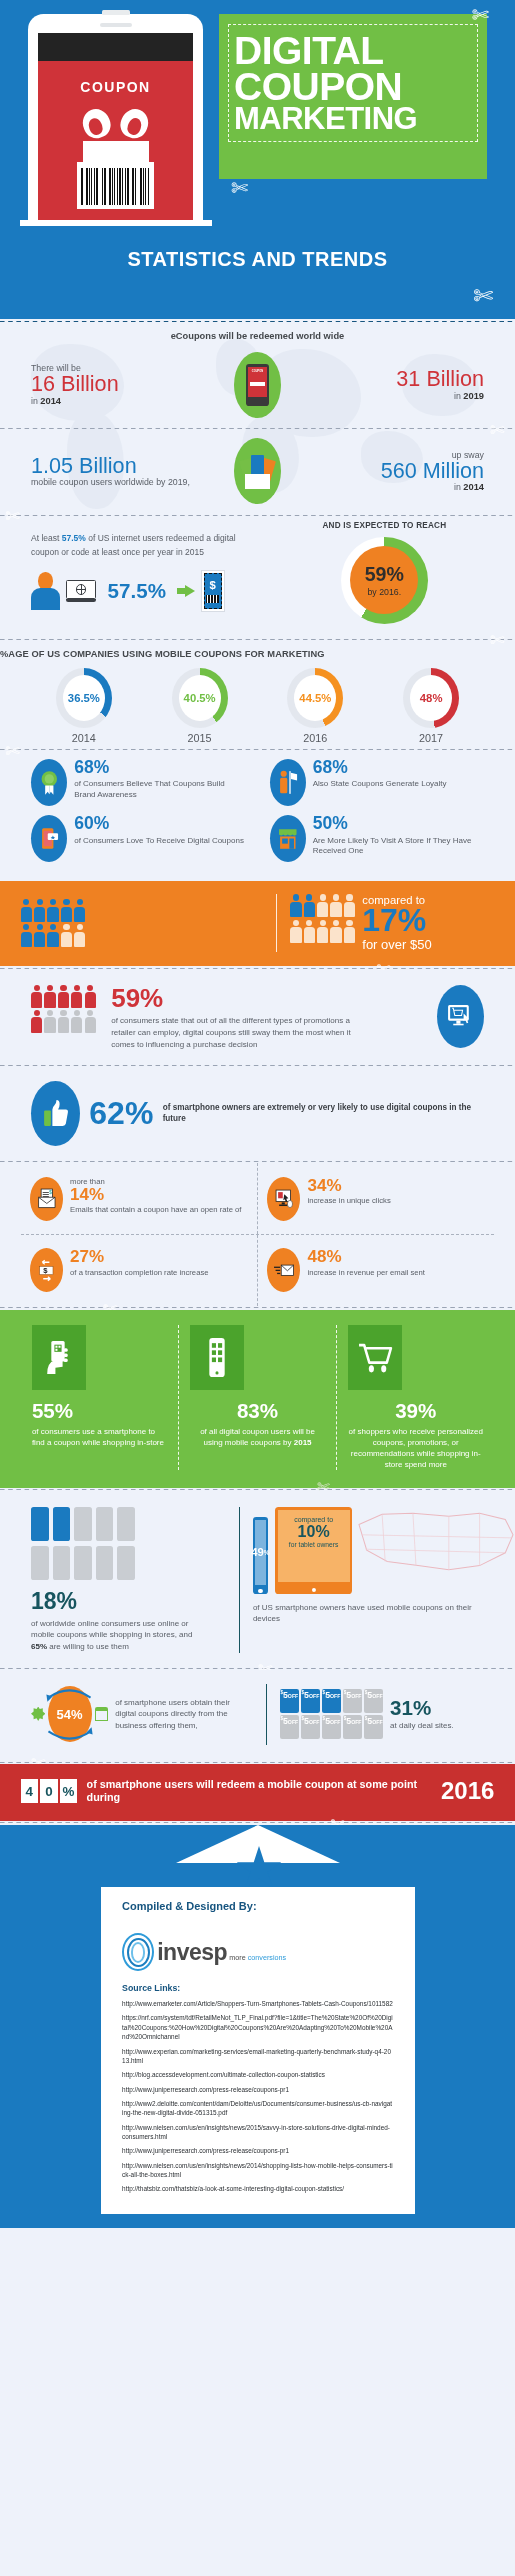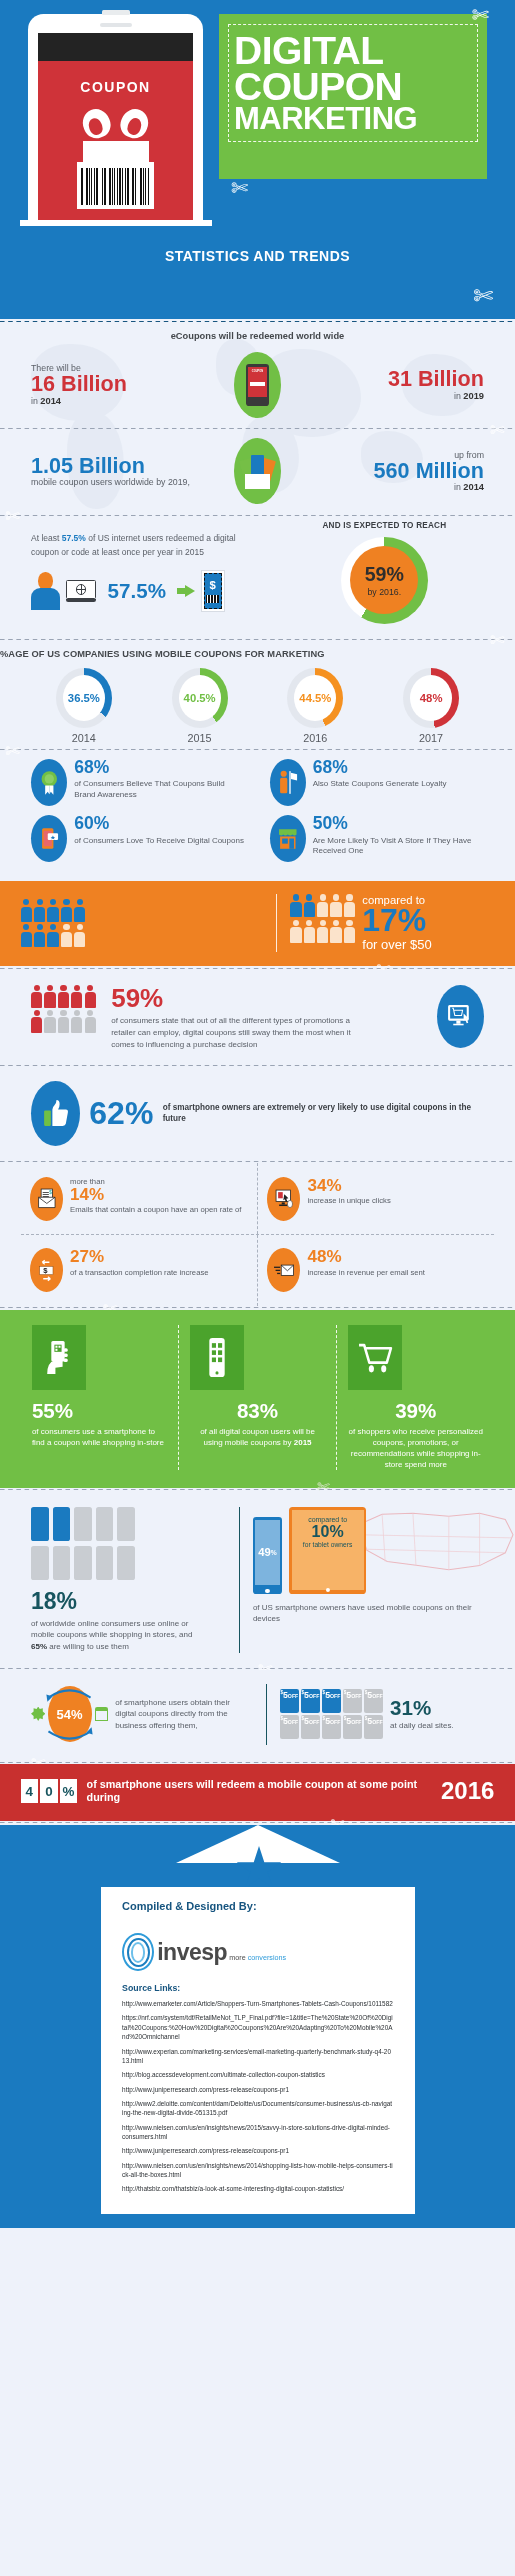--- a/index.html
+++ b/index.html
@@ -72,21 +72,21 @@
   .title-coupon h1 {
     color:#fff; font-weight: 800; line-height: .92;
     font-size: 39px; letter-spacing: -0.5px; text-align:left;
   }
   .title-coupon h1 .ln { display:block; white-space: nowrap; }
   .title-coupon h1 .ln3 { font-size: 31px; }
   .scissor { position:absolute; color:#fff; font-size: 20.6px; line-height:1; }
   .sc-tr { top:-9.3px; right:-2.1px; }
   .sc-bl { bottom:-17.5px; left:12.4px; transform: scaleY(-1); }
   .subtitle {
-    color:#fff; font-size: 14px; font-weight: 700; text-align:center;
+    color:#fff; font-size: 20px; font-weight: 700; text-align:center;
     letter-spacing: 0.5px; margin-top: 28px;
   }
   .hero-sc { position:absolute; right: 21.6px; bottom: 9.3px; color:#fff; font-size: 24px; }
 
   
   .dash-row {
     height: 4.1px; width:100%;
     background-image: repeating-linear-gradient(90deg,#9aa4b4 0 4.1px, transparent 4.1px 8.2px);
     background-size: 8.2px 1px; background-repeat: repeat-x;
     background-position: 0 1.5px;
@@ -103,21 +103,21 @@
   .wm {
     position:absolute; background:#dde4ef; border-radius: 40% 55% 45% 50%;
   }
   .band-title {
     text-align:center; font-size: 9.3px; font-weight: 700; color:#44484c; padding: 8.2px 0 3.1px 0;
   }
 
   .row2 { display:flex; align-items:center; justify-content:space-between; padding: 7.2px 31px 9.3px 31px; position:relative; }
   .stat-left { width: 170px; }
   .stat-right { width: 170px; }
-  .big-num { font-size: 21.6px; font-weight: 700; line-height: 1.05; }
+  .big-num { font-size: 21.6px; font-weight: 400; line-height: 1.05; }
   .big-num.red { color:#cf3339; }
   .big-num.blue { color:#1a7ac0; }
   .small-lead { font-size: 8.8px; color:#5b6068; }
   .small-sub { font-size: 8.8px; color:#5b6068; }
   .small-sub b { color:#333; font-weight:800; font-size:9.3px; }
   .center-icon {
     width: 47px; height: 66px; background:#71bf45; border-radius: 50%;
     display:flex; align-items:center; justify-content:center; flex:0 0 47px;
   }
   .mini-phone { width: 23px; height: 42px; background:#3a3a3a; border-radius:3.1px; padding: 3.6px 2.1px; }
@@ -249,26 +249,26 @@
   .phgrid { display:grid; grid-template-columns: repeat(5, 17.5px); gap: 4.1px; }
   .phn { width: 17.5px; height: 34px; border-radius: 2.6px; background:#c9cdd2; padding: 1.5px; }
   .phn .s { background:#fff; height: 27px; border-radius: 1px; }
   .phn.on { background:#1a7ac0; }
   .phn.on .s { background:#7db4de; }
   .phn .dot { width:2.6px;height:2.6px;border-radius:50%;background:#fff;margin: 1px auto 0 auto;}
   .n18 { font-size: 23px; font-weight:800; color:#17555f; margin-top: 8.2px; }
   .t18 { font-size: 8px; color:#5b6068; line-height:1.45; margin-top:3.1px; max-width: 170px;}
   .t18 b { font-weight:800; color:#33383d; }
   .devices { display:flex; align-items:flex-end; gap: 7.2px; position:relative; min-height: 77px;}
-  .dev-phone { width: 29px; height: 77px; background:#1a7ac0; border-radius:3.1px; padding: 2.1px 2.1px 7.2px 2.1px; position:relative;}
+  .dev-phone { width: 15px; height: 77px; background:#1a7ac0; border-radius:3.1px; padding: 2.1px 2.1px 7.2px 2.1px; position:relative;}
   .dev-phone .sc { background:#7db4de; height: 65px; color:#fff; font-size: 11.3px; font-weight:800; display:flex; align-items:center; justify-content:center;}
   .dev-phone .sc small { font-size: 6.7px; }
   .dev-phone .dot { position:absolute;bottom:1.5px;left:50%;transform:translateX(-50%);width:4.1px;height:4.1px;border-radius:50%;background:#fff;}
   .dev-tab { width: 77px; height: 87px; background:#ef8122; border-radius:3.6px; padding: 2.6px 2.6px 8.2px 2.6px; position:relative; }
-  .dev-tab .sc { background:#f7b367; height: 80px; padding: 6.2px 5.2px; text-align:center; color:#17555f; }
+  .dev-tab .sc { background:#f7b367; height: 72px; padding: 6.2px 5.2px; text-align:center; color:#17555f; }
   .dev-tab .dot { position:absolute;bottom:2.1px;left:50%;transform:translateX(-50%);width:4.1px;height:4.1px;border-radius:50%;background:#fff;}
   .dev-tab .lead { font-size: 7px; }
   .dev-tab .v { font-size: 16px; font-weight:800; line-height:1.1; }
   .dev-tab .sub { font-size: 6.7px; }
   .t49 { font-size: 8px; color:#5b6068; line-height:1.45; margin-top: 7.2px; }
   .usmap-bg { position:absolute; left: 98px; top: -3.1px; width: 170px; height: 77px; opacity:.55; }
 
   
   .sec54 { display:flex; padding: 13.4px 31px 15.5px 31px; gap: 10.3px; }
   .sec54 .left { flex: 1.1; display:flex; gap: 7.2px; align-items:center;}
@@ -422,21 +422,21 @@
       <div class="center-icon">
         <div class="coupon-stack">
           <div class="cs cs1"></div>
             <div class="cs cs2"></div>
             <div class="cs cs3"></div>
             <div class="cs-env"></div>
         </div>
       </div>
 
       <div class="stat-right" style="text-align:right">
-        <div class="small-lead">up from</div>
+        <div class="small-lead">up sway</div>
         <div class="big-num blue">
           <span>560</span>
           <span>Million</span>
         </div>
         <div class="small-sub"><span>in </span><b>2014</b></div>
       </div>
     </div>
 
     <div class="dash-row">
         <span class="sc" style="left:5.2px">✄</span>

